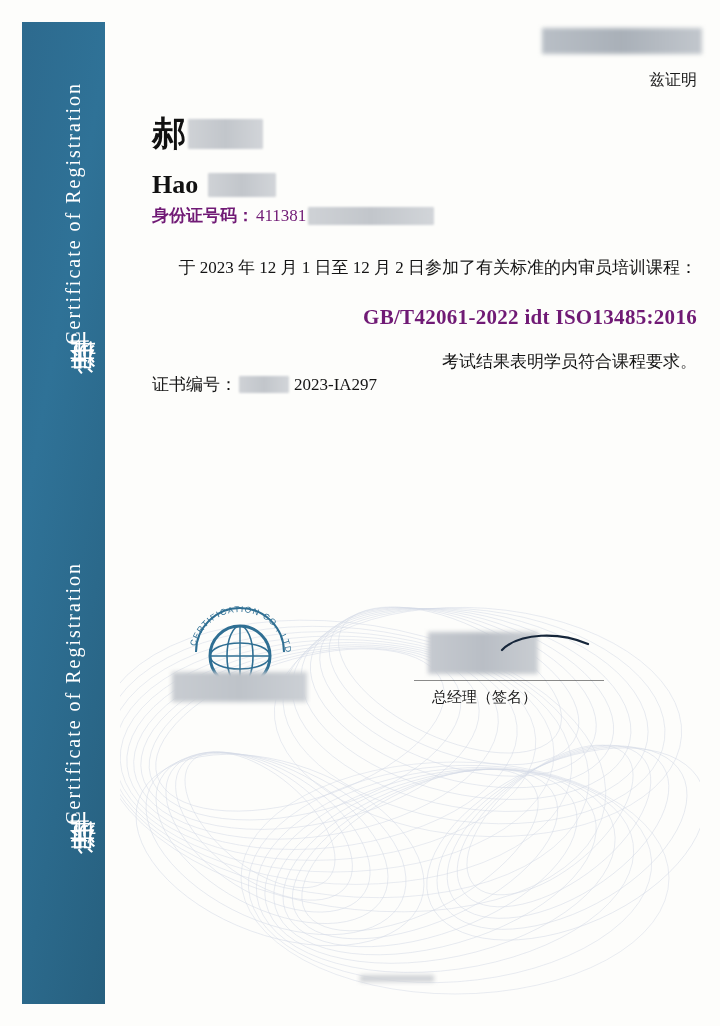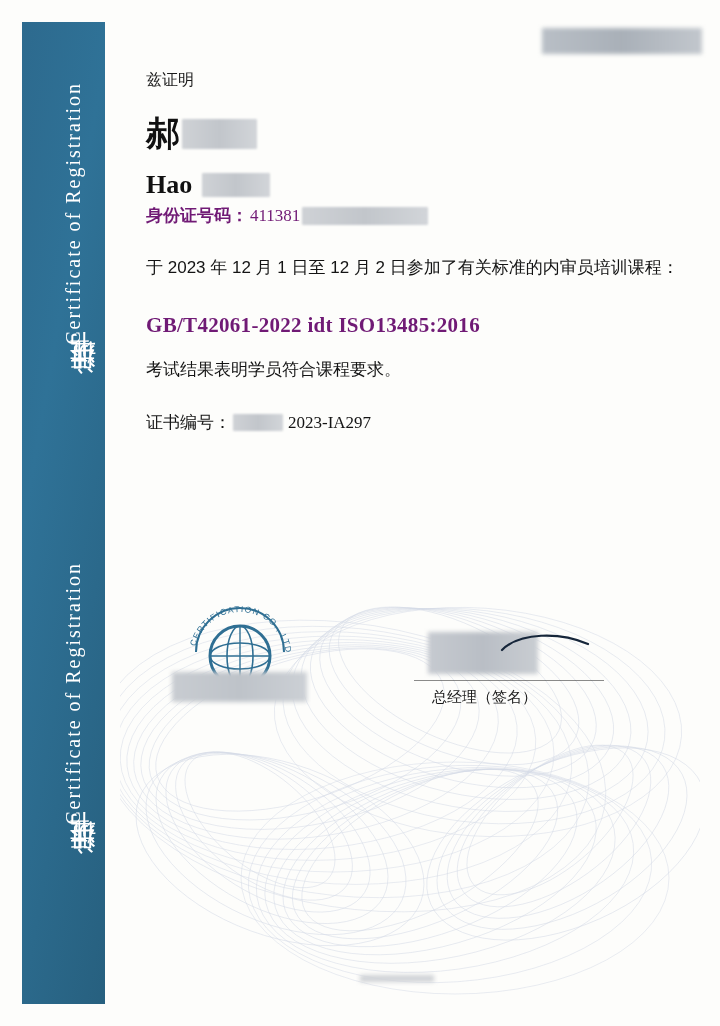--- a/index.html
+++ b/index.html
@@ -107,23 +107,24 @@
     top: 28px;
     width: 160px;
     height: 26px;
     background: linear-gradient(90deg,#b9bfc6,#a9b0b8,#c2c7cd);
     filter: blur(2px);
   }
 
   
   .content {
     position: absolute;
-    left: 146px;
+    left: 152px;
     top: 70px;
     width: 545px;
+    text-align: right;
   }
 
   .line-hereby {
     font-family: "DejaVu Sans", sans-serif;
     font-size: 16px;
     color: #1b1b1b;
     margin-bottom: 24px;
   }
 
   .name-cn {
@@ -171,41 +172,40 @@
     font-weight: normal;
     margin-left: 2px;
   }
   .id-line .redact-soft {
     height: 18px;
     width: 126px;
     margin-left: 2px;
   }
 
   .para-dates {
-    font-family: Liberation Sans, sans-serif;
+    font-family: Liberation Serif, serif;
     font-size: 17px;
     color: #141414;
     line-height: 1.75;
-    margin-bottom: 30px;
+    margin-bottom: 22px;
   }
 
   .standard {
     font-family: "Liberation Serif", serif;
     font-size: 21px;
     font-weight: bold;
     color: #701a75;
     letter-spacing: 0.3px;
     margin-bottom: 20px;
   }
 
   .result-line {
     font-family: "DejaVu Sans", sans-serif;
     font-size: 17px;
     color: #141414;
-    margin-bottom: 30px;
   }
 
   .kv {
     font-family: "DejaVu Sans", sans-serif;
     font-size: 17px;
     color: #141414;
     margin-bottom: 14px;
     display: flex;
     align-items: center;
   }

